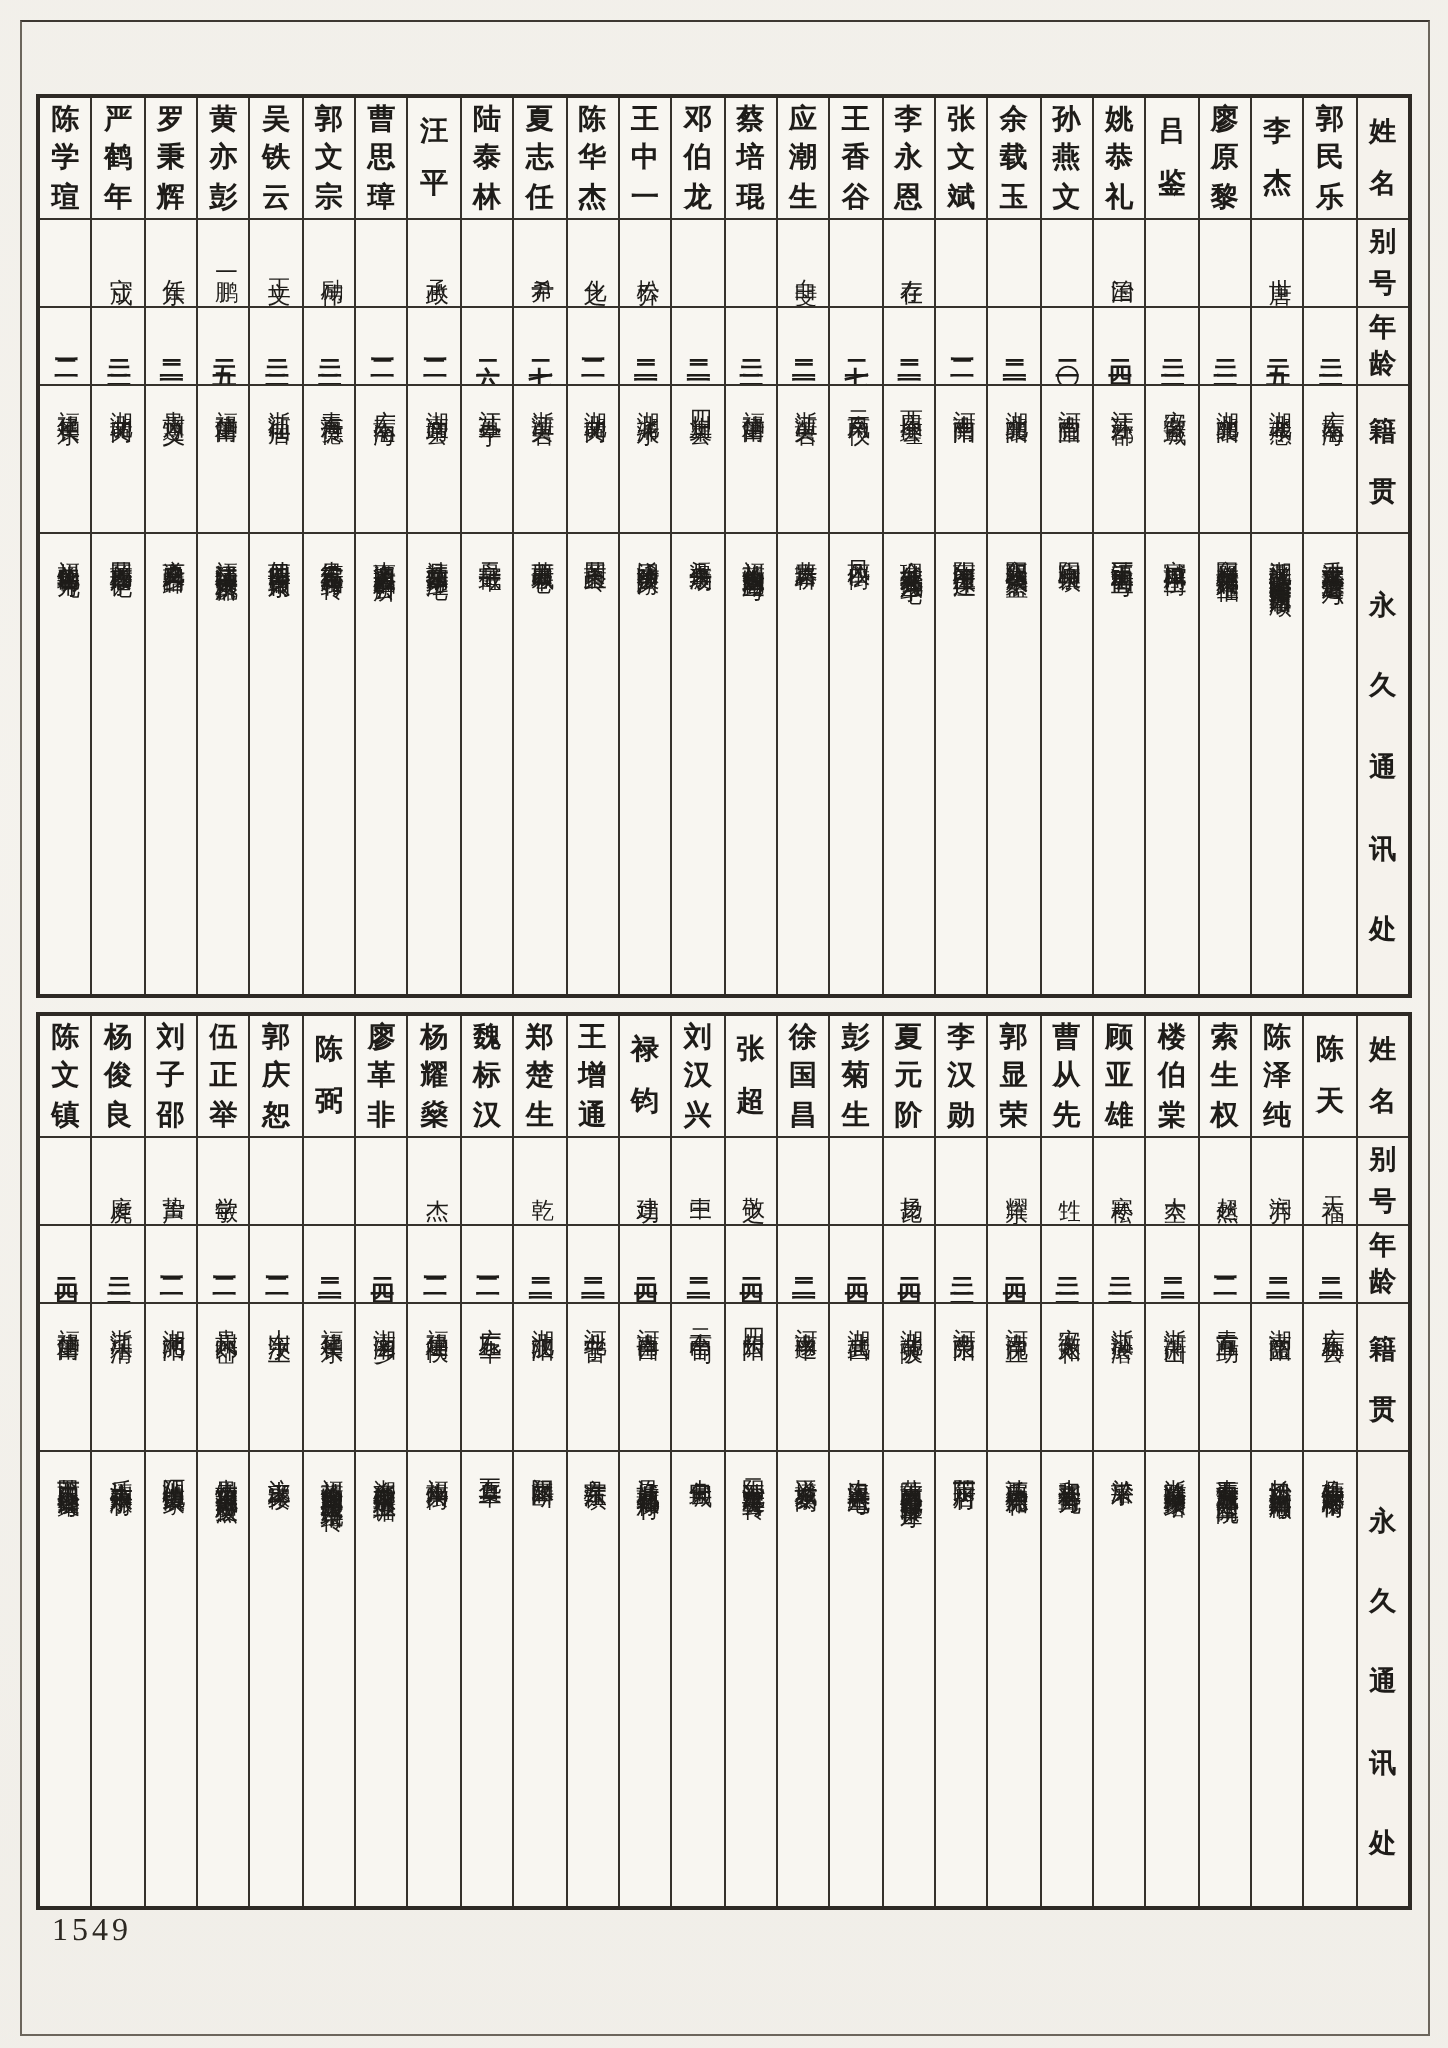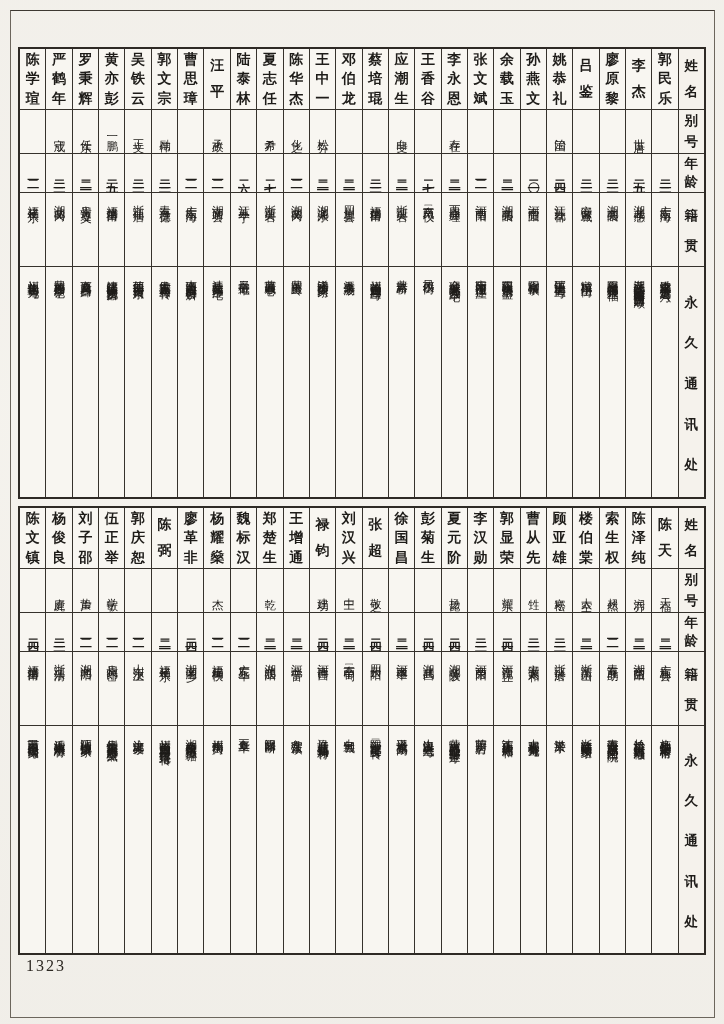--- a/index.html
+++ b/index.html
@@ -1202,14 +1202,14 @@
           <div class="cell c-origin">
             <div class="vtext">福建莆田</div>
           </div>
           <div class="cell c-addr">
             <div class="vtext">莆田西门外企溪仙聚号</div>
           </div>
         </div>
       </div>
   </div>
 
-  <div class="page-number">1323</div>
+  <div class="page-number">1549</div>
 </div>
 
 </body></html>

